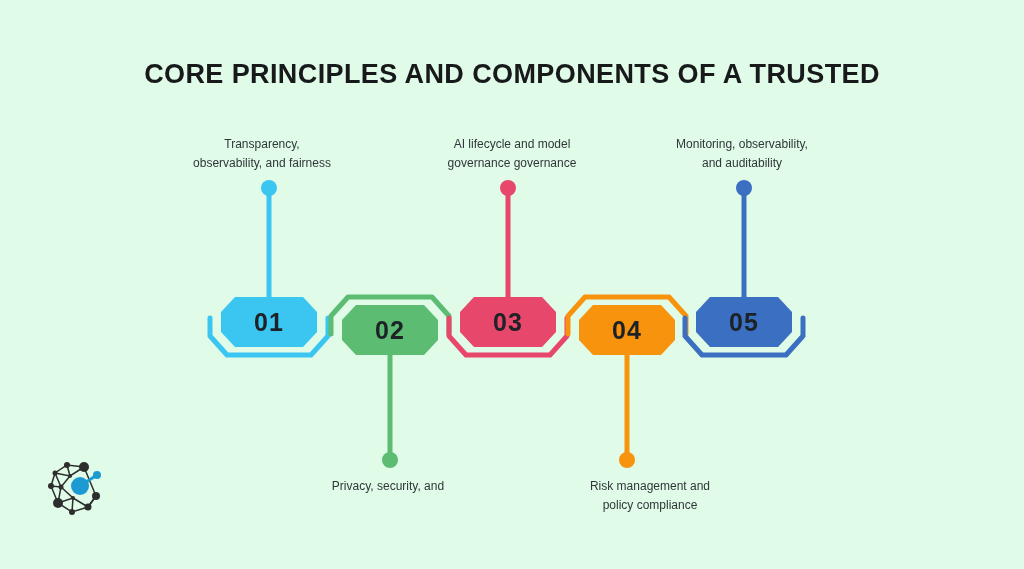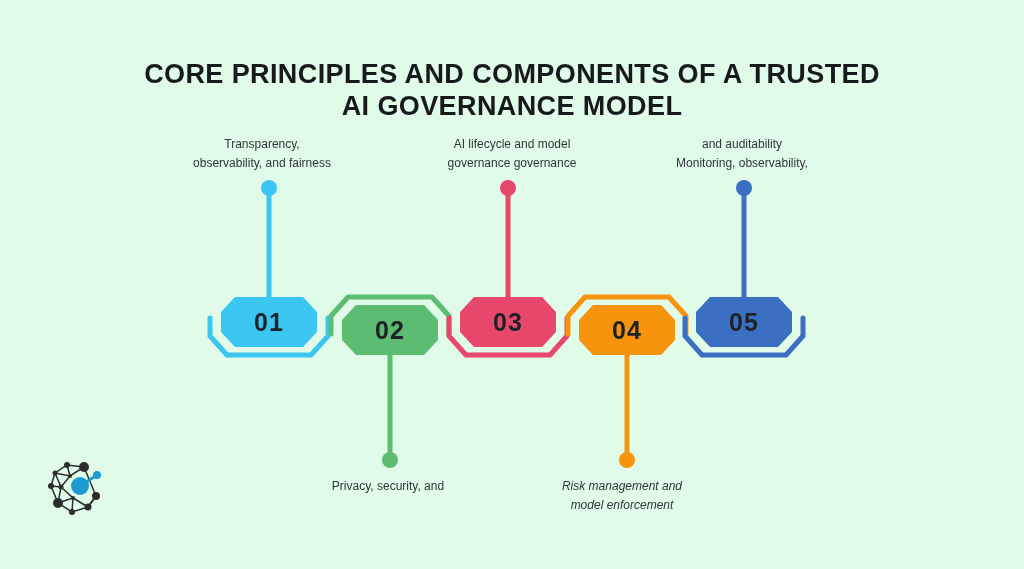--- a/index.html
+++ b/index.html
@@ -29,58 +29,57 @@
     width:340px;
     text-align:center;
     font-size:12px;
     line-height:19px;
     color:#30363a;
   }
   .step-label div{white-space:nowrap;}
   .lbl-0{left:92px;top:135px;}
   .lbl-1{left:218px;top:477px;}
   .lbl-2{left:342px;top:135px;}
-  .lbl-3{left:452px;top:477px;font-style:italic;}
+  .lbl-3{left:480px;top:477px;}
   .lbl-4{left:572px;top:135px;}
   #diagram-svg{position:absolute;left:0;top:0;}
   .brand-logo{position:absolute;left:46px;top:458px;width:64px;height:62px;}
   .num-text{
     font-family:"Liberation Sans", sans-serif;
     font-weight:700;
     letter-spacing:1px;
   }
 </style>
 </head>
 <body>
 
 <div class="canvas">
 
   <div class="title">
     <div>CORE PRINCIPLES AND COMPONENTS OF A TRUSTED</div>
-    <div>AI GOVERNANCE MODEL</div>
   </div>
 
   <div class="step-label lbl-0">
     <div>Transparency,</div>
     <div>observability, and fairness</div>
   </div>
   <div class="step-label lbl-1">
     <div>Privacy, security, and</div>
   </div>
   <div class="step-label lbl-2">
     <div>AI lifecycle and model</div>
     <div>governance governance</div>
   </div>
   <div class="step-label lbl-3">
     <div>Risk management and</div>
-    <div>model enforcement</div>
+    <div>policy compliance</div>
   </div>
   <div class="step-label lbl-4">
+    <div>Monitoring, observability,</div>
     <div>and auditability</div>
-    <div>Monitoring, observability,</div>
   </div>
 
   <svg id="diagram-svg" width="1024" height="569" viewBox="0 0 1024 569">
       <g>
         <line x1="269" y1="188" x2="269" y2="299" stroke="#3bc5f1" stroke-width="5"></line>
         <circle cx="269" cy="188" r="8" fill="#3bc5f1"></circle>
         <path d="M 210 318 L 210 336 L 227 355 L 311 355 L 328 336 L 328 318" fill="none" stroke="#3bc5f1" stroke-width="5" stroke-linejoin="round" stroke-linecap="round"></path>
         <polygon points="235,297 303,297 317,312 317,332 303,347 235,347 221,332 221,312" fill="#3bc5f1"></polygon>
         <text x="269" y="331" text-anchor="middle" font-size="25" fill="#1d2226" class="num-text">01</text>
       </g>

